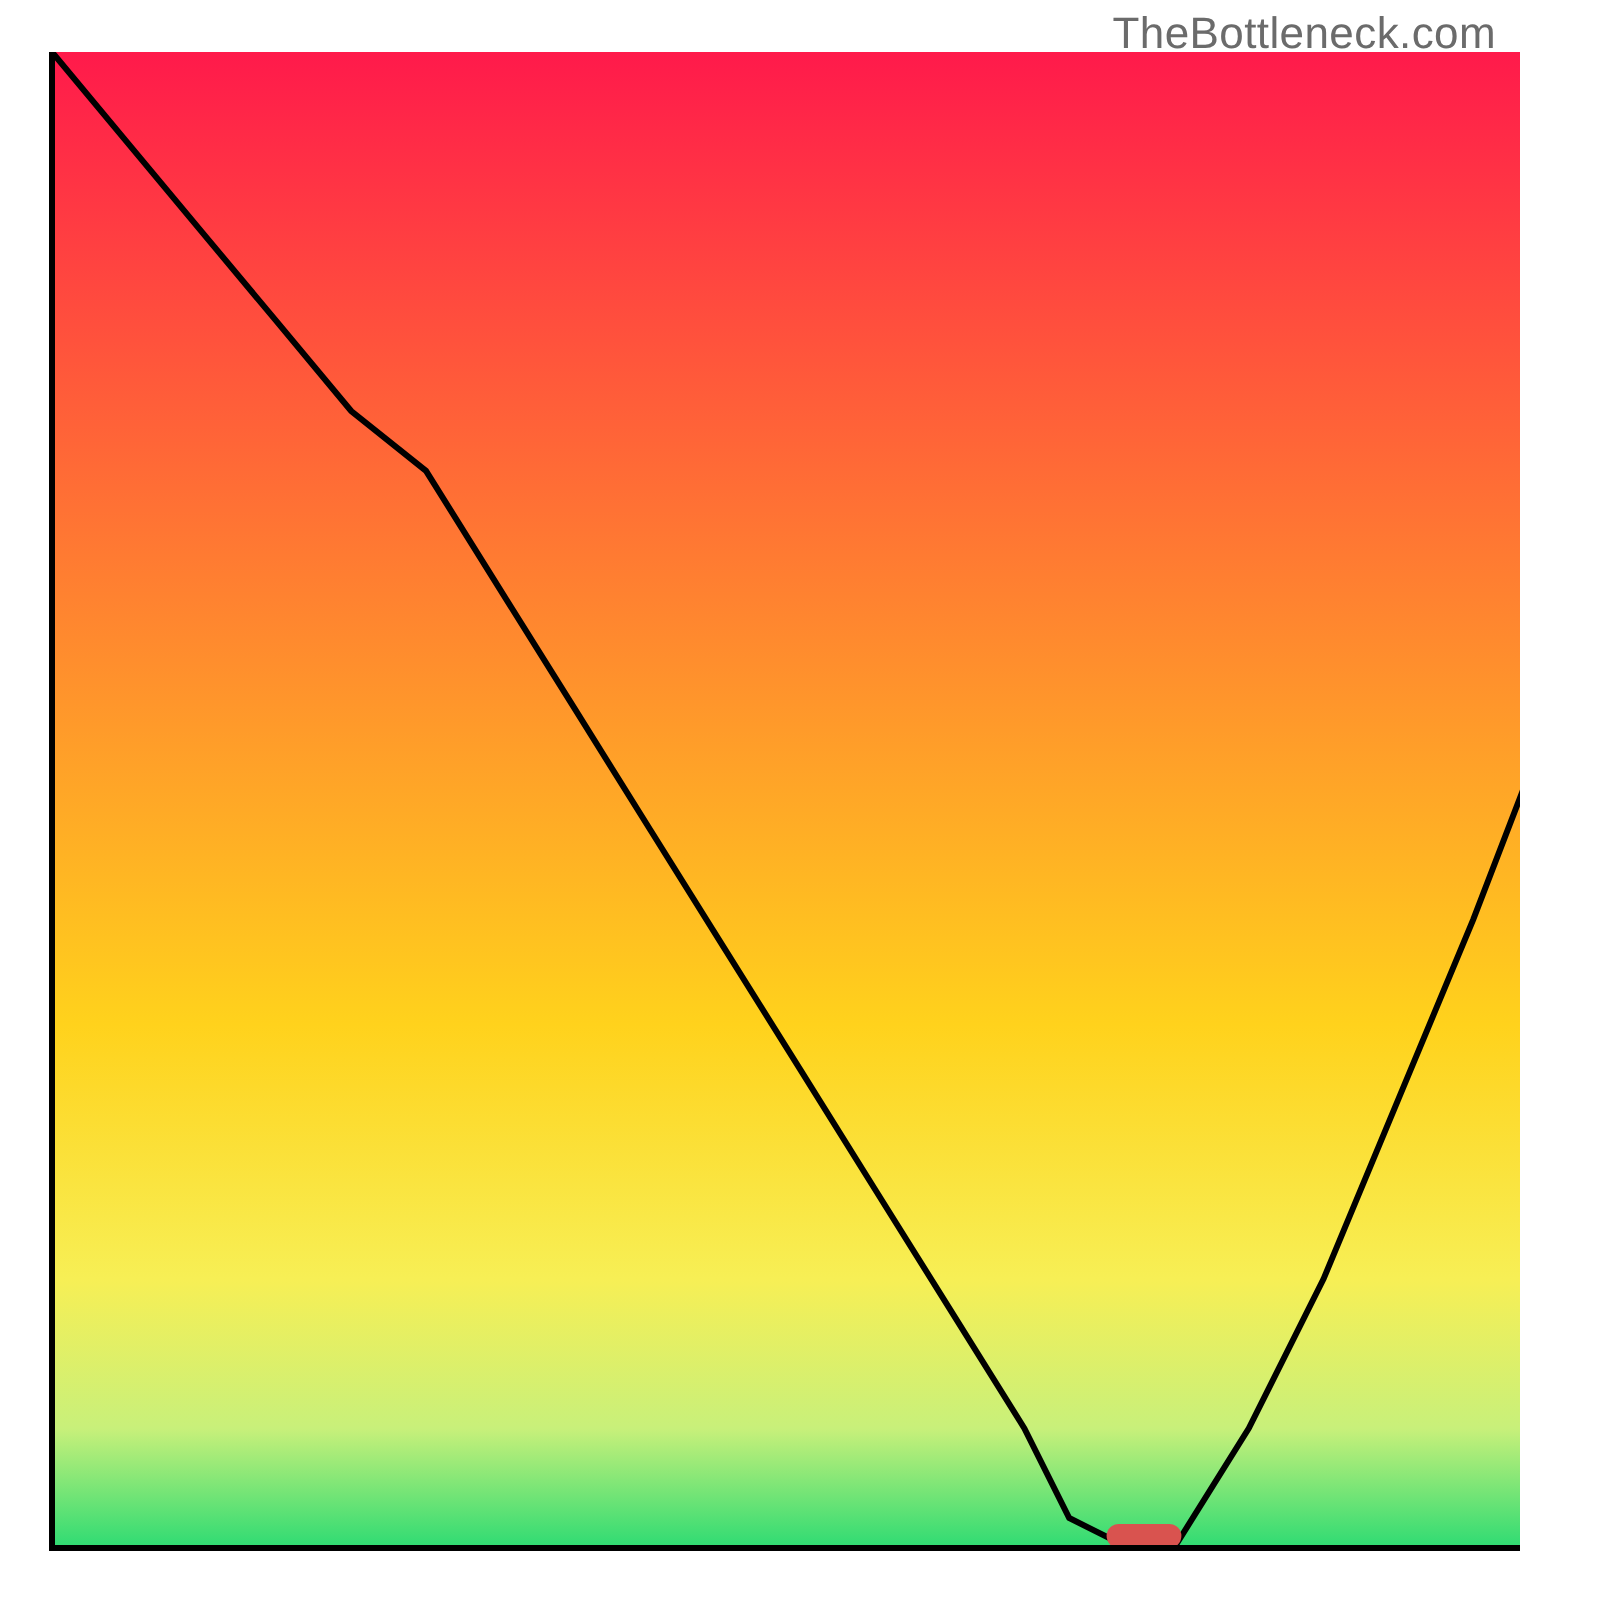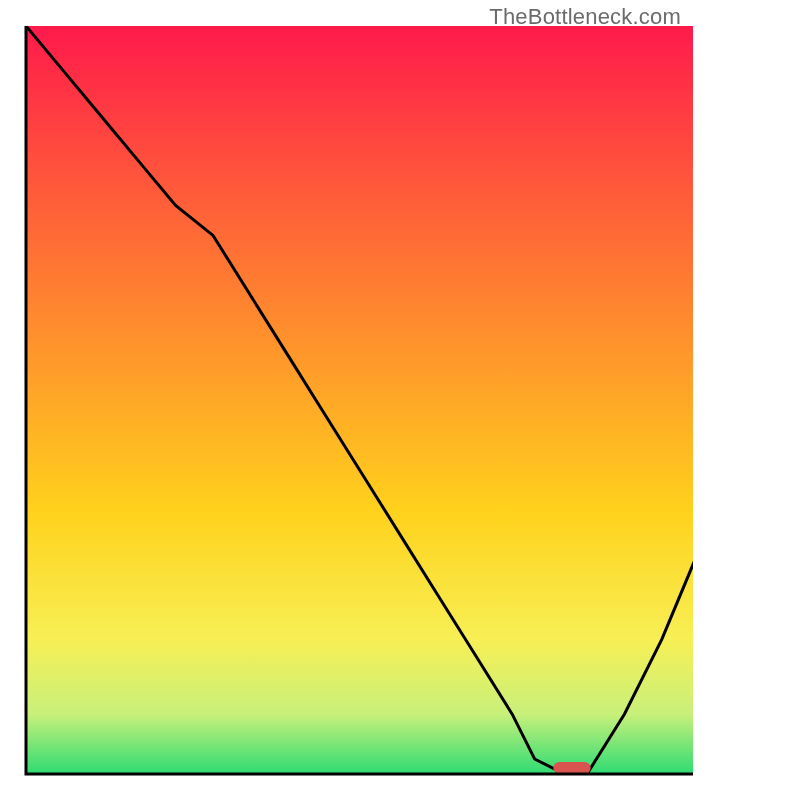--- a/index.html
+++ b/index.html
@@ -1,16 +1,16 @@
 <!DOCTYPE html>
 <html><head>
 <meta charset="utf-8">
 <style>
   html, body { margin: 0; padding: 0; width: 800px; height: 800px; background: #fff; }
-  .stage { position: relative; width: 693px; height: 800px; overflow: hidden; }
+  .stage { position: relative; width: 760px; height: 800px; overflow: hidden; }
   .watermark {
     position: absolute; top: 4px; right: 12px;
     font-family: Arial, Helvetica, sans-serif;
     font-size: 22px; color: #6b6b6b; font-weight: 500;
     letter-spacing: 0.2px;
   }
   svg.plot { position: absolute; left: 0; top: 0; width: 800px; height: 800px; display: block; }
   .axis { stroke: #000; stroke-width: 3; fill: none; }
   .curve { stroke: #000; stroke-width: 3; fill: none; }
   .marker { fill: #d9534f; }

